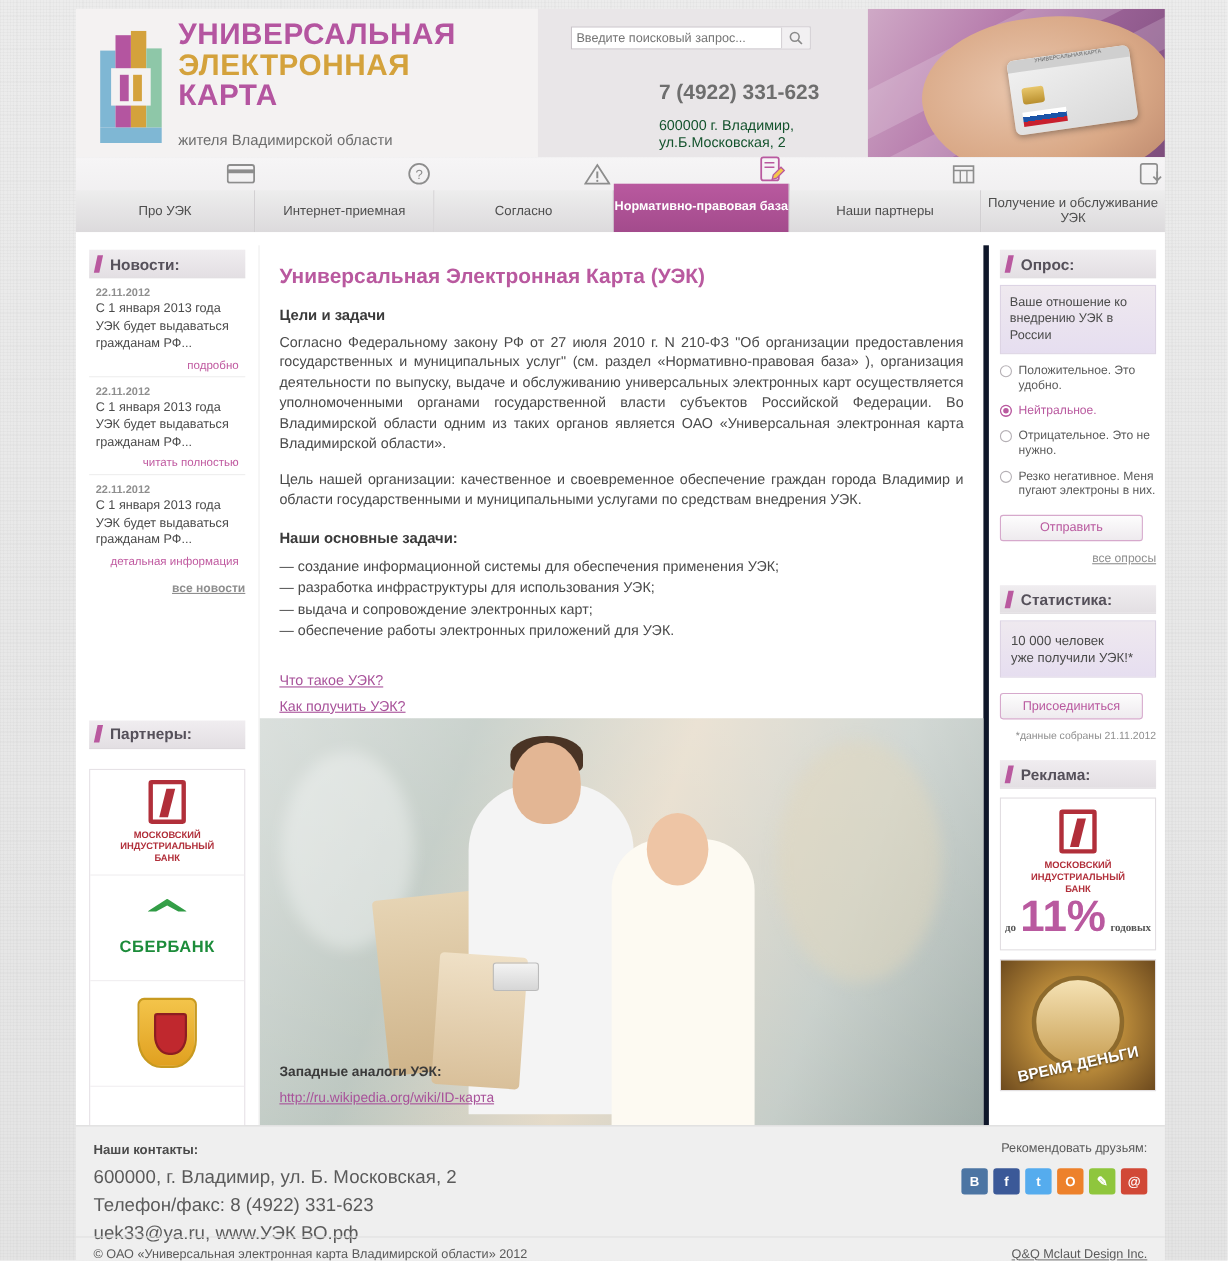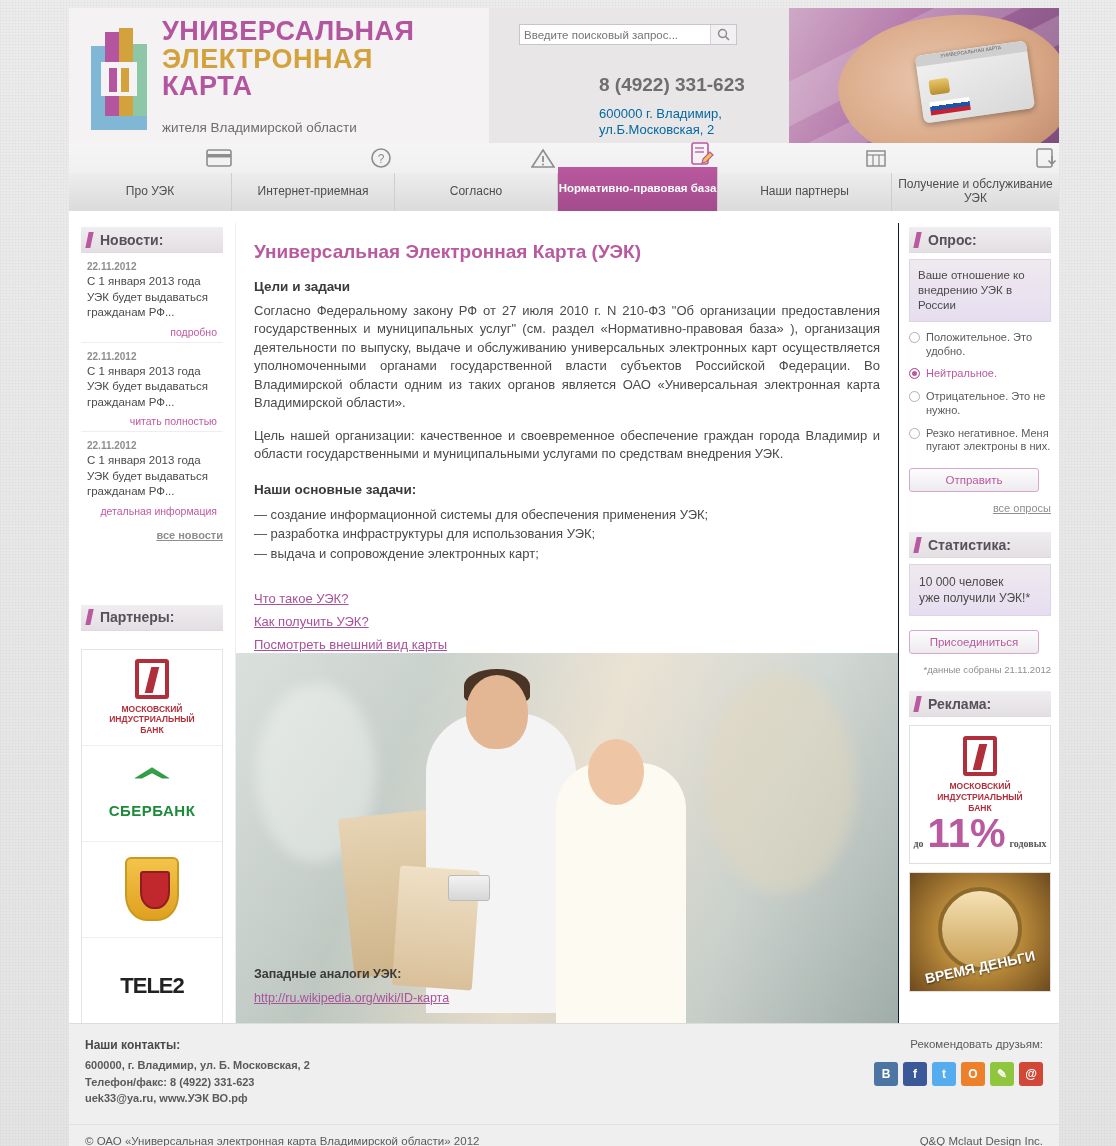--- a/index.html
+++ b/index.html
@@ -70,21 +70,21 @@
     border-left:1px solid #d6d2d6; background:#f2f0f2;
     display:flex; align-items:center; justify-content:center;
     cursor:pointer;
   }
   .phone{
     position:absolute; left:530px; top:66px;
     font-size:19px; font-weight:bold; color:#6e6e6e;
   }
   .addr{
     position:absolute; left:530px; top:98px;
-    font-size:13px; color:#0369a1; line-height:1.25;
+    font-size:13px; color:#14532d; line-height:1.25;
   }
   .header-right{
     position:absolute; left:720px; top:0; width:270px; height:135px;
     background:linear-gradient(120deg,#cfa9c6 0%, #b87fae 35%, #9d6499 60%, #7d4d7c 100%);
     overflow:hidden;
   }
   .hr-stripe{
     position:absolute; width:420px; height:40px; background:rgba(255,255,255,0.18);
     transform:rotate(-27deg);
   }
@@ -205,21 +205,21 @@
   }
   .coat:after{
     content:""; position:absolute; left:13px; top:12px; width:26px; height:34px;
     background:#c0282e; border:2px solid #8d1d22; border-radius:3px 3px 45% 45%;
   }
   .tele2{ font-size:22px; font-weight:bold; color:#222; letter-spacing:-1px;}
 
   
   .col-center{
     position:absolute; left:166px; top:12px; width:664px; height:800px;
-    border-left:1px solid #eee; border-right:1px solid #0f172a;
+    border-left:1px solid #eee; border-right:5px solid #0f172a;
     padding:0 18px;
     overflow:hidden;
   }
   h1.page-title{
     font-size:19px; color:#b9599f; margin:18px 0 16px 0; font-weight:bold;
   }
   h2.sub-title{ font-size:13.5px; color:#3a3a3a; margin:0 0 8px 0; }
   .para{ font-size:13px; color:#4a4a4a; line-height:1.42; margin:0 0 14px 0; text-align:justify;}
   .tasks-title{ font-size:13.5px; font-weight:bold; color:#3a3a3a; margin:18px 0 8px 0;}
   .task-line{ font-size:13px; color:#4a4a4a; line-height:1.5;}
@@ -347,21 +347,21 @@
     text-shadow:0 1px 2px rgba(0,0,0,0.6);
   }
 
   
   .footer{
     position:absolute; left:69px; top:1023px; width:990px; height:133px;
     background:#efefef; border-top:1px solid #dcdcdc;
   }
   .f-contacts{ position:absolute; left:16px; top:14px; }
   .f-title{ font-size:12px; font-weight:bold; color:#4a4a4a; margin-bottom:5px;}
-  .f-line{ font-size:11px; color:#5a5a5a; line-height:1.5;font-weight:bold;}
+  .f-line{ font-size:17px; color:#5a5a5a; line-height:1.5;}
   .f-rec{ position:absolute; right:16px; top:14px; font-size:11.5px; color:#5a5a5a;}
   .socials{ position:absolute; right:16px; top:38px; display:flex; gap:5px;}
   .soc{
     width:24px; height:24px; border-radius:3px;
     display:flex; align-items:center; justify-content:center;
     color:#fff; font-size:12px; font-weight:bold; cursor:pointer;
   }
   .copy-bar{
     position:absolute; left:0; bottom:0; width:990px; height:32px;
     border-top:1px solid #e0e0e0;
@@ -401,21 +401,21 @@
 
     <div class="search-box">
       <input value="" placeholder="Введите поисковый запрос..." style="">
       <div class="search-btn">
         <svg width="13" height="13" viewBox="0 0 13 13">
           <circle cx="5.5" cy="5.5" r="4" fill="none" stroke="#8a8a8a" stroke-width="1.4"></circle>
           <line x1="8.5" y1="8.5" x2="12" y2="12" stroke="#8a8a8a" stroke-width="1.6"></line>
         </svg>
       </div>
     </div>
-    <div class="phone">8 (4922) 331-623</div>
+    <div class="phone">7 (4922) 331-623</div>
     <div class="addr">
       <div>600000 г. Владимир,</div>
       <div>ул.Б.Московская, 2</div>
     </div>
 
     <div class="header-right">
       <div class="hr-stripe" style="left:-80px; top:10px;"></div>
       <div class="hr-stripe" style="left:-60px; top:70px; height:26px;"></div>
       <div class="hand"></div>
       <div class="card-img">
@@ -510,21 +510,21 @@
         <div class="news-more">читать полностью</div>
       </div>
       <div class="news-item" style="border-bottom:0;">
         <div class="news-date">22.11.2012</div>
         <div class="news-text">С 1 января 2013 года УЭК будет выдаваться гражданам РФ...</div>
         <div class="news-more">детальная информация</div>
       </div>
 
       <div class="all-news">все новости</div>
 
-      <div style="margin-top:64px;">
+      <div style="margin-top:114px;">
         <div class="panel-head">
           <div class="bar"></div>
           <div class="ttl">Партнеры:</div>
         </div>
         <div class="partners-box">
           <div class="partner-logo">
             <div class="mib-mark"></div>
             <div class="mib-text">
               <div>МОСКОВСКИЙ</div>
               <div>ИНДУСТРИАЛЬНЫЙ</div>
@@ -547,20 +547,21 @@
 
     <div class="col-center">
       <h1 class="page-title">Универсальная Электронная Карта (УЭК)</h1>
       <h2 class="sub-title">Цели и задачи</h2>
       <p class="para">Согласно Федеральному закону РФ от 27 июля 2010 г. N 210-ФЗ "Об организации предоставления государственных и муниципальных услуг" (см. раздел «Нормативно-правовая база» ), организация деятельности по выпуску, выдаче и обслуживанию универсальных электронных карт осуществляется уполномоченными органами государственной власти субъектов Российской Федерации. Во Владимирской области одним из таких органов является ОАО «Универсальная электронная карта Владимирской области».</p>
       <p class="para">Цель нашей организации: качественное и своевременное обеспечение граждан города Владимир и области государственными и муниципальными услугами по средствам внедрения УЭК.</p>
       <div class="tasks-title">Наши основные задачи:</div>
       <div class="task-line">— создание информационной системы для обеспечения применения УЭК;</div>
       <div class="task-line">— разработка инфраструктуры для использования УЭК;</div>
       <div class="task-line">— выдача и сопровождение электронных карт;</div>
+      <div class="task-line">— обеспечение работы электронных приложений для УЭК.</div>
 
       <div class="link-list">
         <a>Что такое УЭК?</a>
         <a>Как получить УЭК?</a>
         <a>Посмотреть внешний вид карты</a>
         <a>Популярные вопросы</a>
       </div>
 
       <div class="photo">
         <div class="ph-blur" style="left:20px; top:30px; width:120px; height:180px; background:rgba(255,255,255,0.35);"></div>

